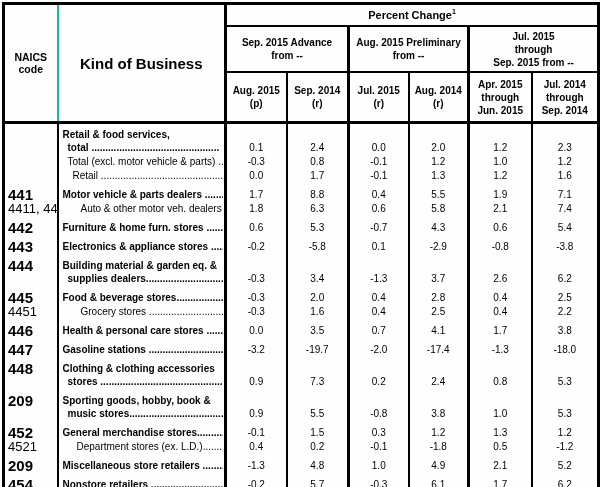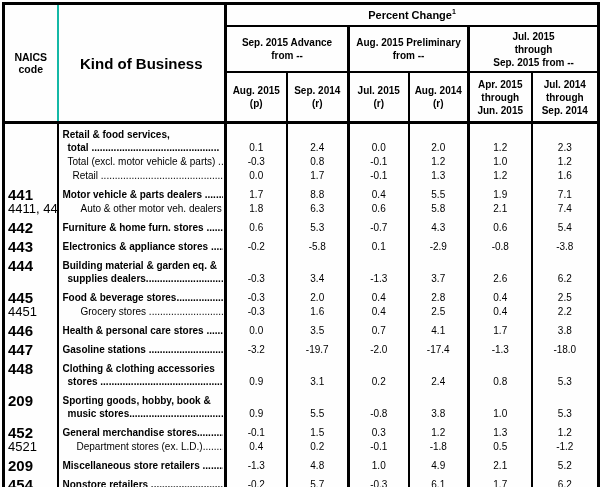--- a/index.html
+++ b/index.html
@@ -234,21 +234,21 @@
         <td class="val gs">-1.3</td>
         <td class="val">-18.0</td>
       </tr>
       <tr class="b gap">
         <td class="naics">448</td>
         <td class="label">
           <div style="padding-left: 0px;">Clothing &amp; clothing accessories</div>
           <div style="padding-left: 5px;">stores ...............................................</div>
         </td>
         <td class="val gs">0.9</td>
-        <td class="val">3.1</td>
+        <td class="val">7.3</td>
         <td class="val gs">0.2</td>
         <td class="val">2.4</td>
         <td class="val gs">0.8</td>
         <td class="val">5.3</td>
       </tr>
       <tr class="b gap">
         <td class="naics">209</td>
         <td class="label">
           <div style="padding-left: 0px;">Sporting goods, hobby, book &amp;</div>
           <div style="padding-left: 5px;">music stores.....................................</div>

